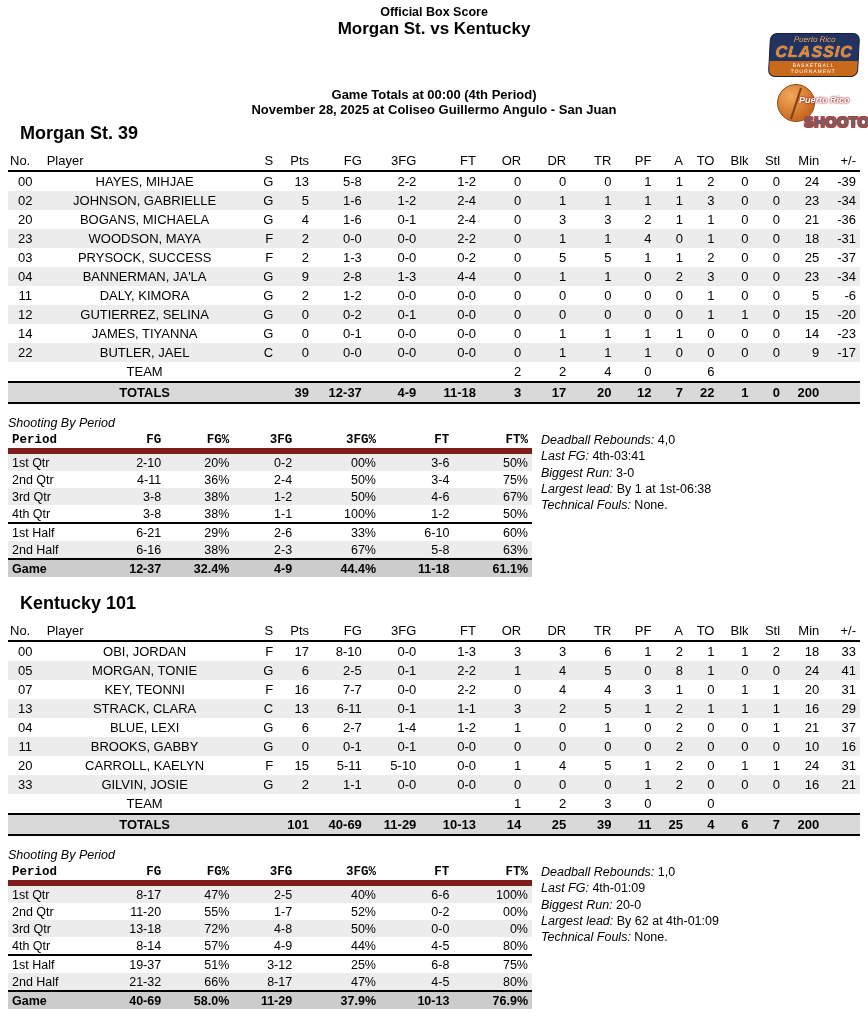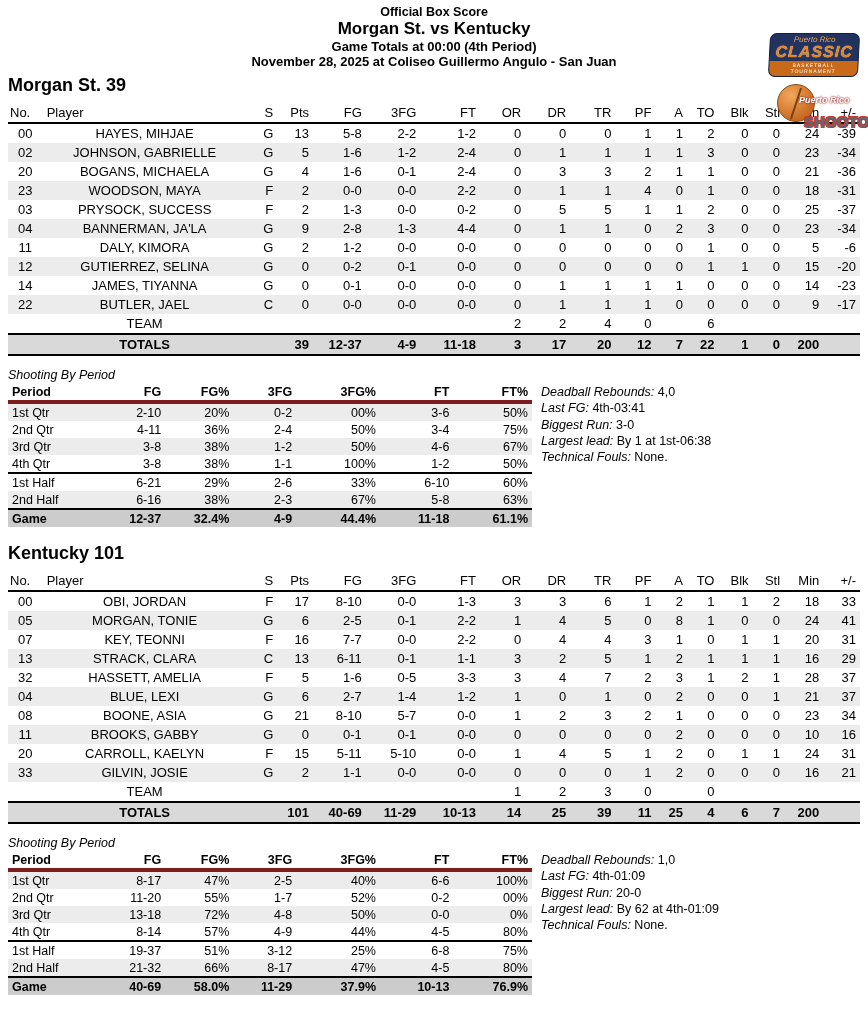--- a/index.html
+++ b/index.html
@@ -8,21 +8,21 @@
     width: 868px; height: 1024px; overflow: hidden;
     font-family: "Liberation Sans", sans-serif;
     color: #000; position: relative;
   }
   .page { padding: 5px 8px 0 8px; }
 
   
   .top-header { text-align: center; position: relative; }
   .th-line1 { font-size: 12.5px; font-weight: bold; }
   .th-line2 { font-size: 17px;  font-weight: bold; }
-  .th-line3 { font-size: 13px;  font-weight: bold; }
+  .th-line3 { font-size: 13px;  font-weight: bold; margin-top: 48px; }
   .th-line4 { font-size: 13px;  font-weight: bold; }
 
   .logos { position: absolute; right: 0; top: 28px; width: 92px;
            display: flex; flex-direction: column; gap: 7px; align-items: center; }
   .logo-classic { width: 90px; border-radius: 7px; background: #21335e;
                   text-align: center; padding-top: 2px; transform: skewX(-3deg);
                   border: 1px solid #14203d; }
   .lc-script { font-size: 8px; font-style: italic; color: #f2a85c; line-height: 1; }
   .lc-main { font-size: 16px; font-weight: bold; font-style: italic; letter-spacing: 1px;
              color: #e8811e; text-shadow: 0 0 1px #fff; line-height: 1.05; }
@@ -34,42 +34,42 @@
              background: radial-gradient(circle at 35% 30%, #f2a85c, #c96a22 70%); }
   .ls-ball::after { content: ""; position: absolute; left: 17px; top: 2px; width: 2px;
                     height: 33px; background: #7c3f0d; transform: rotate(18deg); border-radius: 2px; }
   .ls-script { position: absolute; left: 30px; top: 11px; font-size: 9px; font-style: italic;
                font-weight: bold; color: #fff; text-shadow: 0 0 2px #a02020, 0 0 2px #a02020; }
   .ls-main { position: absolute; left: 5px; top: 30px; font-size: 14.5px; font-weight: bold;
              color: #5a6b7d; letter-spacing: .5px;
              text-shadow: 1px 1px 0 #c0392b, -1px -1px 0 #c0392b, 1px -1px 0 #c0392b, -1px 1px 0 #c0392b; padding-left: 30px; }
 
   
-  .team-heading { font-size: 18px; font-weight: bold; margin: 6px 0 8px 0; }
+  .team-heading { font-size: 18px; font-weight: bold; margin: 6px 0 8px 12px; }
   .team-heading.second { margin-top: 16px; }
 
   
   table { border-collapse: collapse; }
   .box-table { width: 100%; table-layout: fixed; font-size: 13px; }
   .box-table th { font-weight: normal; text-align: right; padding: 1px 4px 2px 2px;
                   border-bottom: 2.5px solid #000; white-space: nowrap; }
   .box-table th:first-child, .box-table th:nth-child(2) { text-align: left; padding-left: 2px; }
   .box-table td { text-align: right; padding: 2px 4px 2px 2px; white-space: nowrap; overflow: hidden; }
   .box-table td:first-child, .box-table td:nth-child(2) { text-align: center; }
   .box-table tbody.players tr:nth-child(even) { background: #ececec; }
   .box-table tr.totals-row { background: #d9d9d9; font-weight: bold;
                              border-top: 2px solid #000; border-bottom: 2.5px solid #000; }
 
   
   .shooting-wrap { display: flex; margin-top: 12px; }
   .shooting-left { width: 524px; }
   .shooting-title { font-size: 12.5px; font-style: italic; margin-bottom: 2px; }
   .shoot-table { width: 100%; table-layout: fixed; font-size: 12.5px; }
   .shoot-table th { font-weight: bold; text-align: right; padding: 1px 4px;
-                    border-bottom: 4px solid #7f1d1d; }
+                    border-bottom: 6px solid #7f1d1d; font-family: Liberation Mono, monospace; }
   .shoot-table th:first-child { text-align: left; }
   .shoot-table td { text-align: right; padding: 1.5px 4px; white-space: nowrap; }
   .shoot-table td:first-child { text-align: left; }
   .shoot-table tbody.qtrs tr:nth-child(odd) { background: #ececec; }
   .shoot-table tbody.qtrs { border-bottom: 2.5px solid #000; }
   .shoot-table tbody.halves tr:nth-child(even) { background: #ececec; }
   .shoot-table tbody.halves { border-bottom: 2.5px solid #000; }
   .shoot-table tbody.game tr { background: #cccccc; font-weight: bold; }
 
   .team-notes { margin-left: 9px; padding-top: 16px; font-size: 12.5px; line-height: 1.3; }
@@ -595,75 +595,37 @@
           <td>5</td>
           <td>1</td>
           <td>2</td>
           <td>1</td>
           <td>1</td>
           <td>1</td>
           <td>16</td>
           <td>29</td>
         </tr>
         <tr>
-          <td>32</td>
-          <td>HASSETT, AMELIA</td>
-          <td>F</td>
-          <td>5</td>
-          <td>1-6</td>
-          <td>0-5</td>
-          <td>3-3</td>
-          <td>3</td>
-          <td>4</td>
-          <td>7</td>
-          <td>2</td>
-          <td>3</td>
-          <td>1</td>
-          <td>2</td>
-          <td>1</td>
-          <td>28</td>
-          <td>37</td>
-        </tr>
-        <tr>
           <td>04</td>
           <td>BLUE, LEXI</td>
           <td>G</td>
           <td>6</td>
           <td>2-7</td>
           <td>1-4</td>
           <td>1-2</td>
           <td>1</td>
           <td>0</td>
           <td>1</td>
           <td>0</td>
           <td>2</td>
           <td>0</td>
           <td>0</td>
           <td>1</td>
           <td>21</td>
           <td>37</td>
-        </tr>
-        <tr>
-          <td>08</td>
-          <td>BOONE, ASIA</td>
-          <td>G</td>
-          <td>21</td>
-          <td>8-10</td>
-          <td>5-7</td>
-          <td>0-0</td>
-          <td>1</td>
-          <td>2</td>
-          <td>3</td>
-          <td>2</td>
-          <td>1</td>
-          <td>0</td>
-          <td>0</td>
-          <td>0</td>
-          <td>23</td>
-          <td>34</td>
         </tr>
         <tr>
           <td>11</td>
           <td>BROOKS, GABBY</td>
           <td>G</td>
           <td>0</td>
           <td>0-1</td>
           <td>0-1</td>
           <td>0-0</td>
           <td>0</td>

